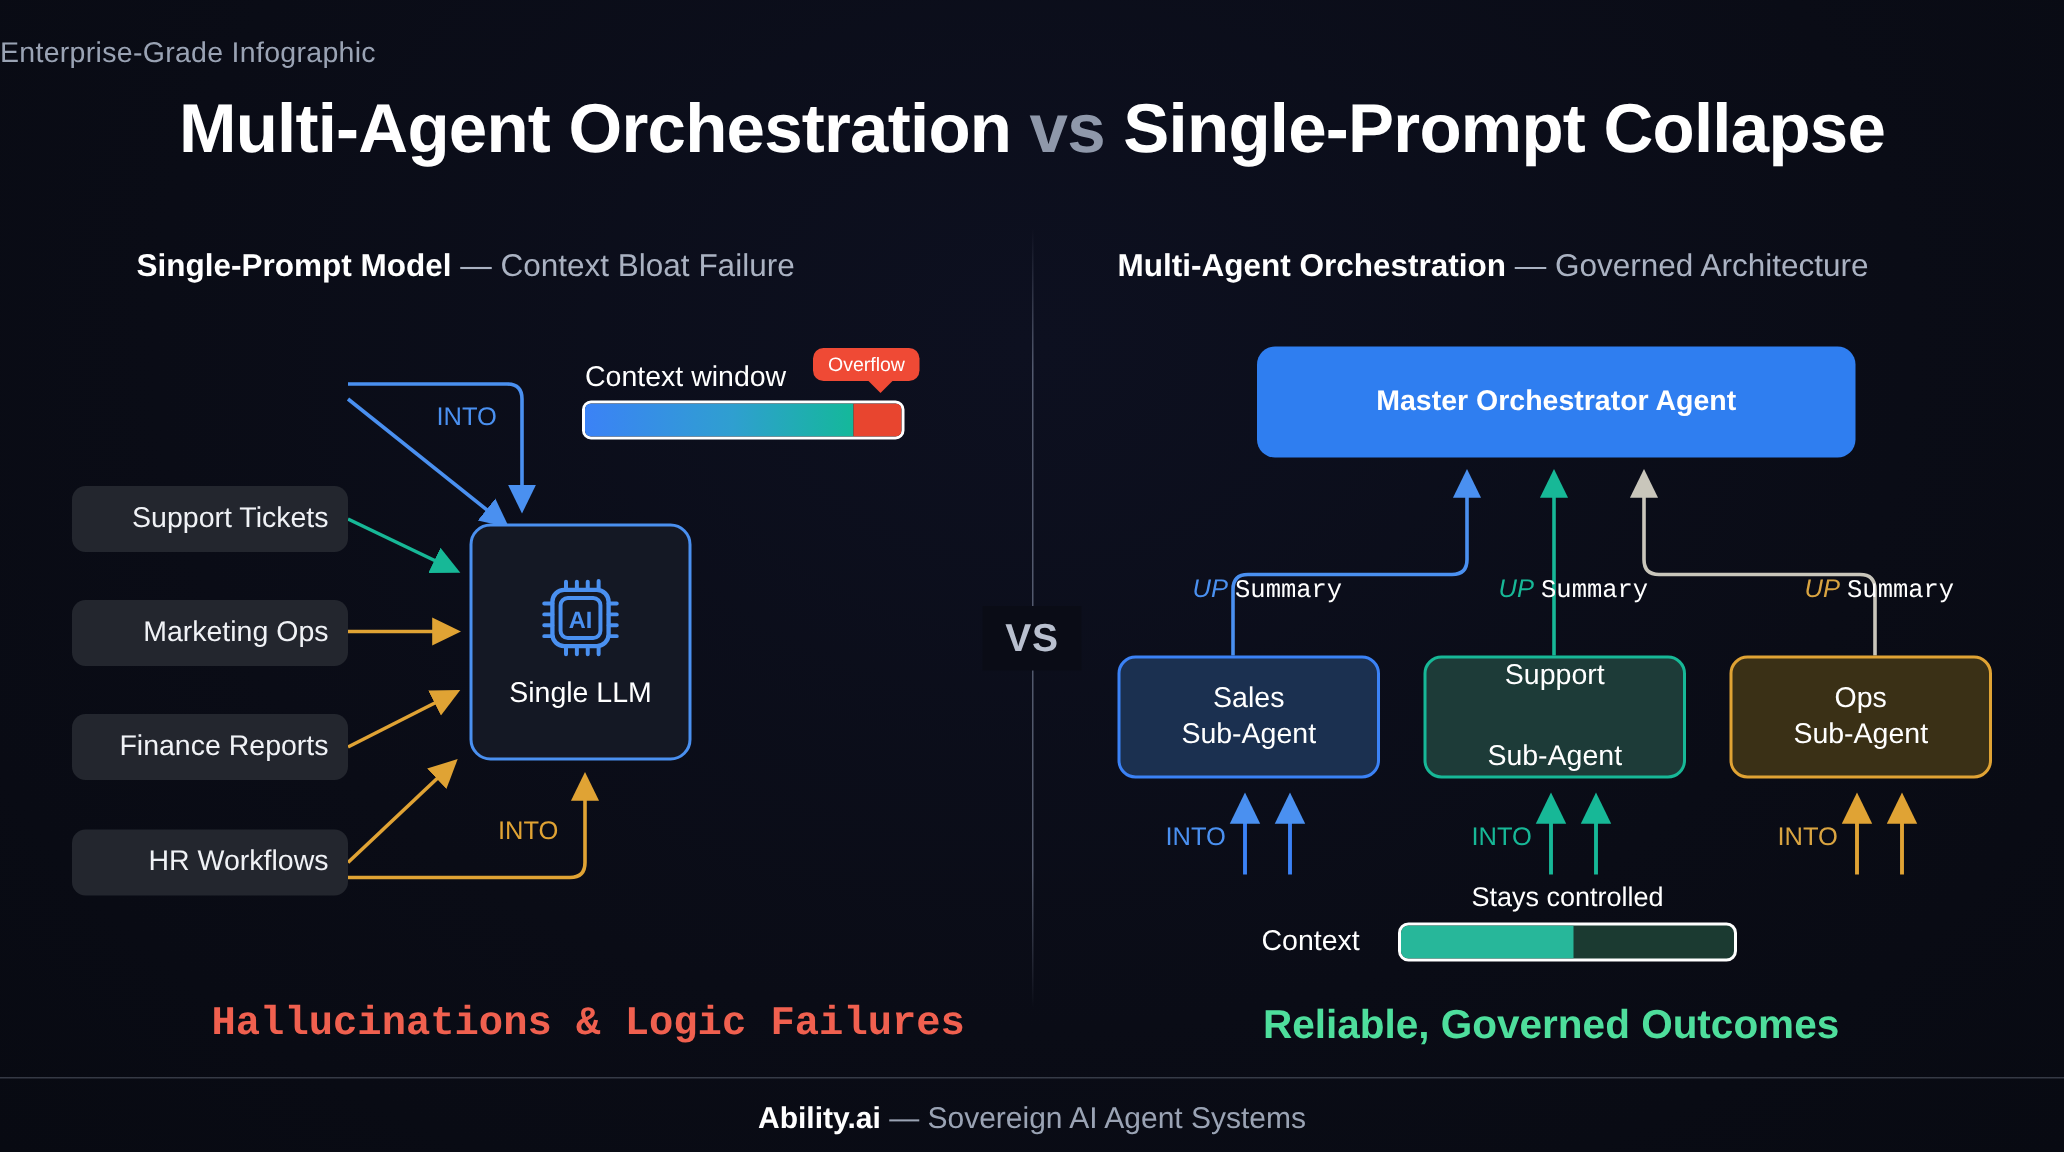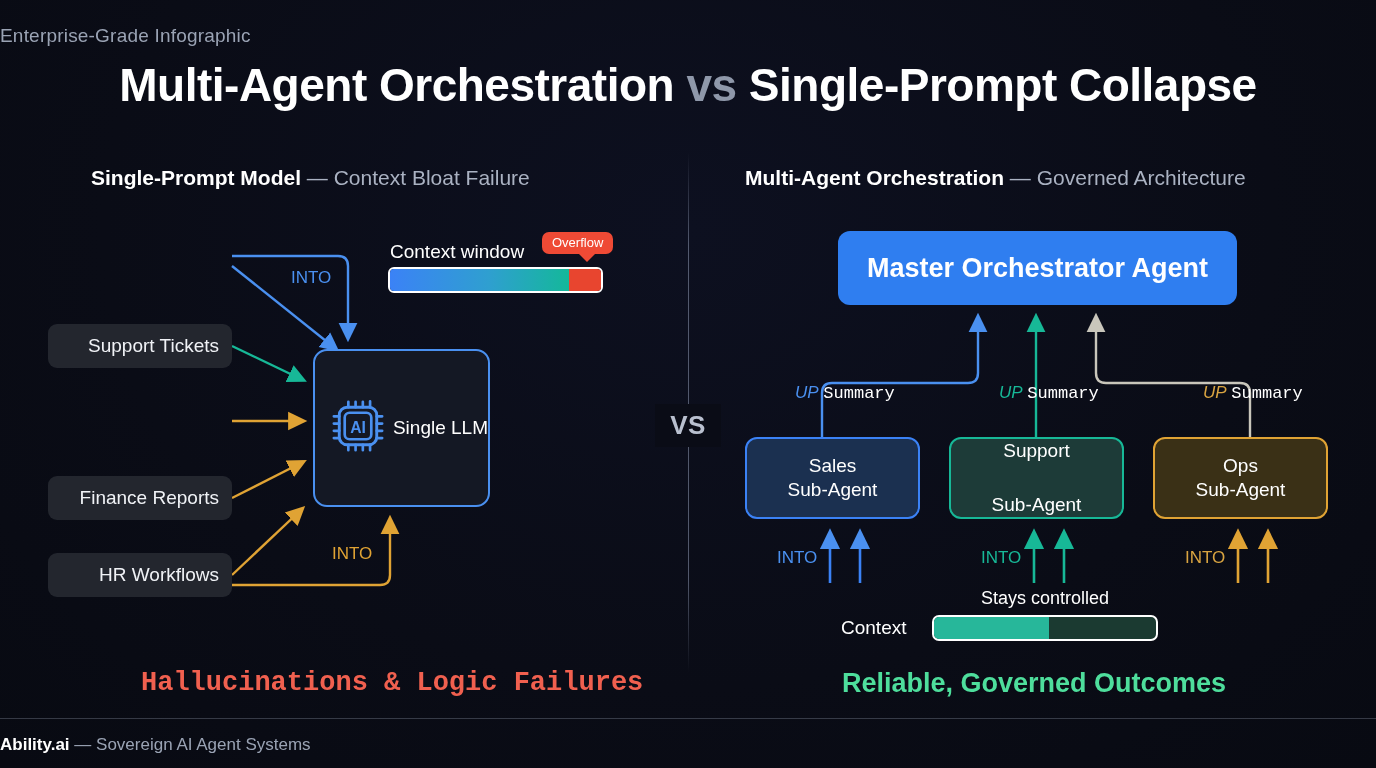--- a/index.html
+++ b/index.html
@@ -90,27 +90,28 @@
     box-sizing: border-box;
     font-size: 19px;
     color: #f0f2f6;
     white-space: nowrap;
   }
 
   
   .llm-node {
     position: absolute;
     left: 313px; top: 349px;
-    width: 177px; height: 158px;
+    width: 148px; height: 158px;
     background: #141824;
     border: 2px solid #4a90f0;
     border-radius: 14px;
     display: flex;
+    flex-direction: column;
     align-items: center;
-    justify-content: flex-end;
+    justify-content: center;
     gap: 6px;
     box-sizing: border-box;
   }
   .llm-label { font-size: 19px; color: #ffffff; }
 
   
   .ctx-label {
     position: absolute;
     left: 390px; top: 241px;
     font-size: 19px; color: #ffffff;
@@ -155,21 +156,21 @@
   }
 
   
   .orch {
     position: absolute;
     left: 838px; top: 231px;
     width: 399px; height: 74px;
     background: #2f7ef0;
     border-radius: 12px;
     display: flex; align-items: center; justify-content: center;
-    font-size: 27px; font-weight: bold; color: #ffffff;
+    font-size: 19px; font-weight: bold; color: #ffffff;
     white-space: nowrap;
   }
 
   
   .agent {
     position: absolute;
     top: 437px;
     width: 175px; height: 82px;
     border-radius: 12px;
     border: 2px solid;
@@ -253,21 +254,22 @@
   
   .footer-rule {
     position: absolute;
     left: 0; top: 718px;
     width: 1376px; height: 1px;
     background: rgba(150,158,178,.32);
   }
   .footer {
     position: absolute;
     left: 0; top: 735px; width: 100%;
-    font-size: 17px;
+    text-align: center;
+    font-size: 20px;
     color: #9aa3b4;
     white-space: nowrap;
   }
   .footer .brand { color: #ffffff; font-weight: bold; }
 
   svg.overlay {
     position: absolute;
     left: 0; top: 0;
     width: 1376px; height: 768px;
     pointer-events: none;
@@ -333,20 +335,21 @@
       <path d="M830,583 L830,533" stroke="#3b82f6" stroke-width="2.6" fill="none" marker-end="url(#ah-blue)"></path>
       <path d="M860,583 L860,533" stroke="#3b82f6" stroke-width="2.6" fill="none" marker-end="url(#ah-blue)"></path>
       <path d="M1034,583 L1034,533" stroke="#17b897" stroke-width="2.6" fill="none" marker-end="url(#ah-teal)"></path>
       <path d="M1064,583 L1064,533" stroke="#17b897" stroke-width="2.6" fill="none" marker-end="url(#ah-teal)"></path>
       <path d="M1238,583 L1238,533" stroke="#e0a334" stroke-width="2.6" fill="none" marker-end="url(#ah-amber)"></path>
       <path d="M1268,583 L1268,533" stroke="#e0a334" stroke-width="2.6" fill="none" marker-end="url(#ah-amber)"></path>
     </g>
   </svg>
 
   <div class="src-box" style="top:324px">Support Tickets</div>
+  <div class="src-box" style="top:400px">Marketing Ops</div>
   <div class="src-box" style="top:476px">Finance Reports</div>
   <div class="src-box" style="top:553px">HR Workflows</div>
 
   <div class="llm-node">
     <span>
       <svg width="58" height="58" viewBox="0 0 48 48" fill="none" stroke="#4a90f0" stroke-width="2.2" stroke-linecap="round">
         <rect x="13" y="13" width="22" height="22" rx="4"></rect>
         <rect x="8.5" y="8.5" width="31" height="31" rx="6.5" stroke-width="2.4"></rect>
         <path d="M16 8.5V4 M22 8.5V4 M28 8.5V4 M34 8.5V3.6"></path>
         <path d="M16 39.5V44 M22 39.5V44 M28 39.5V44 M34 39.5V44"></path>

